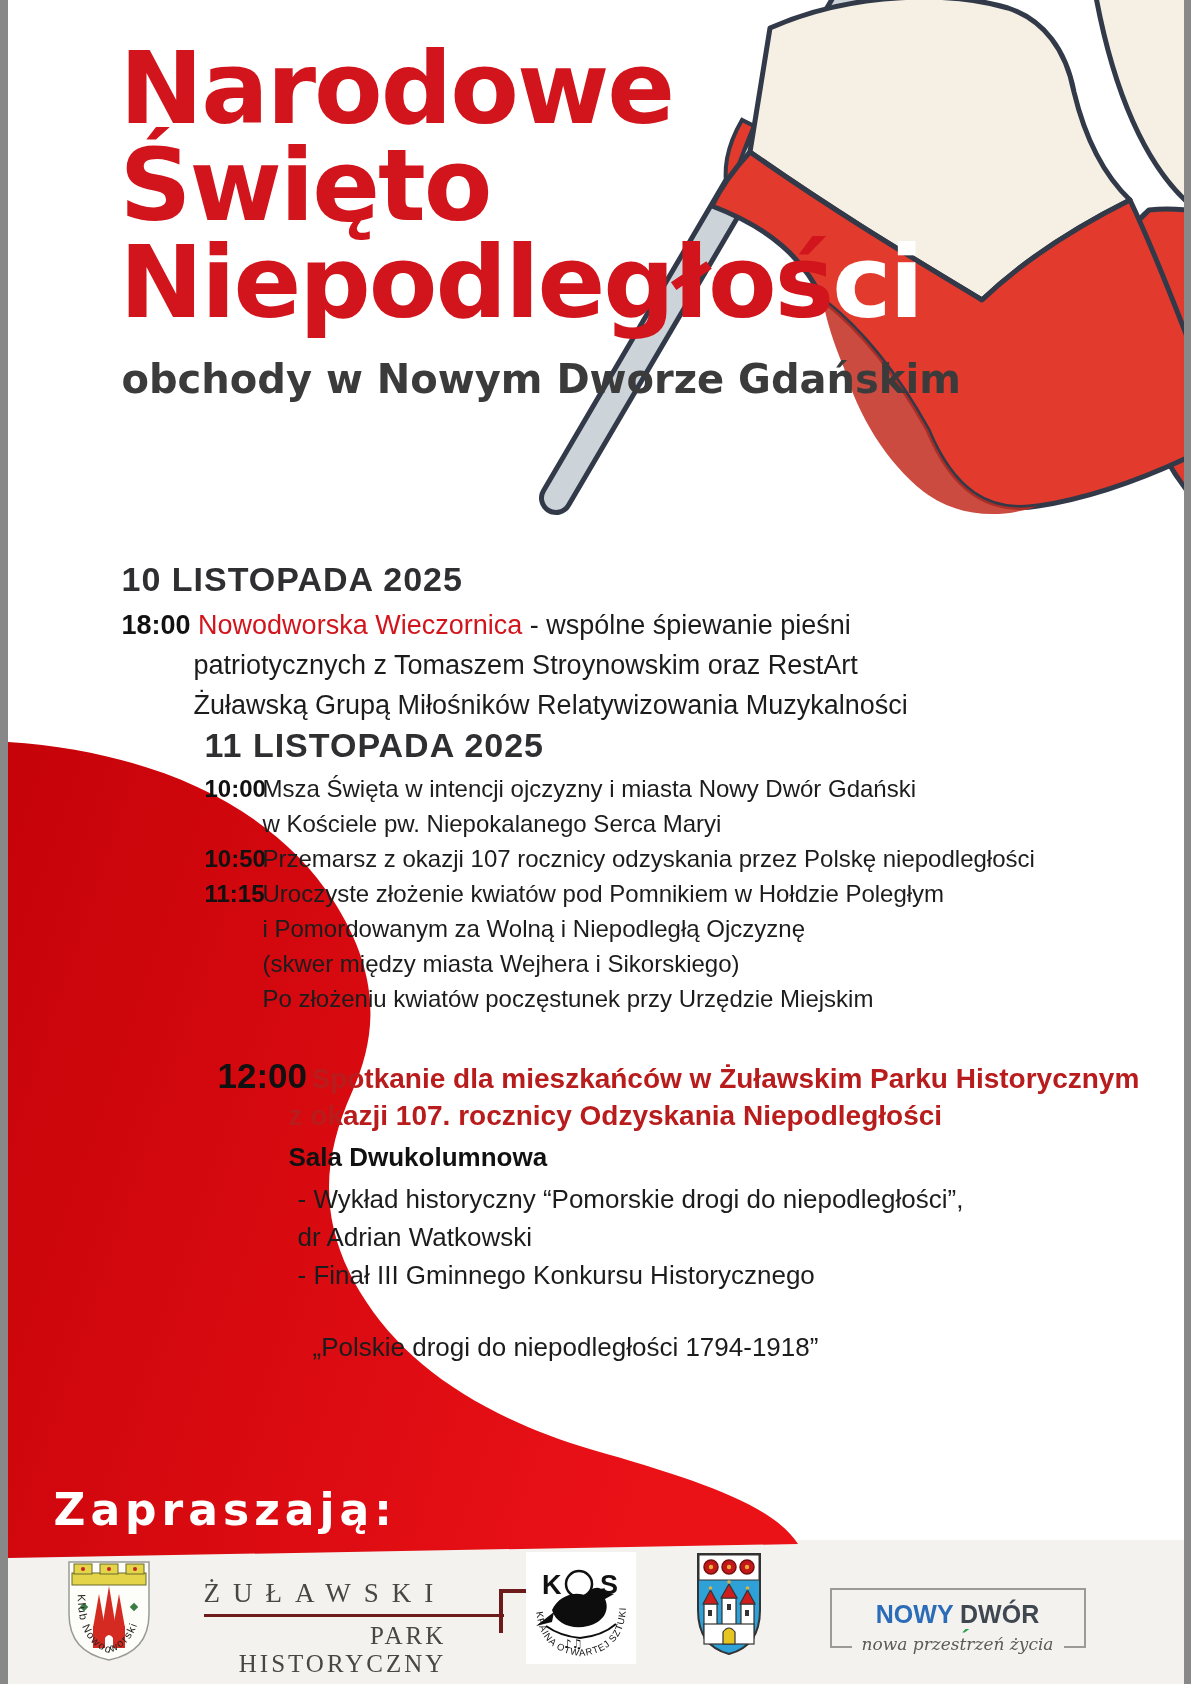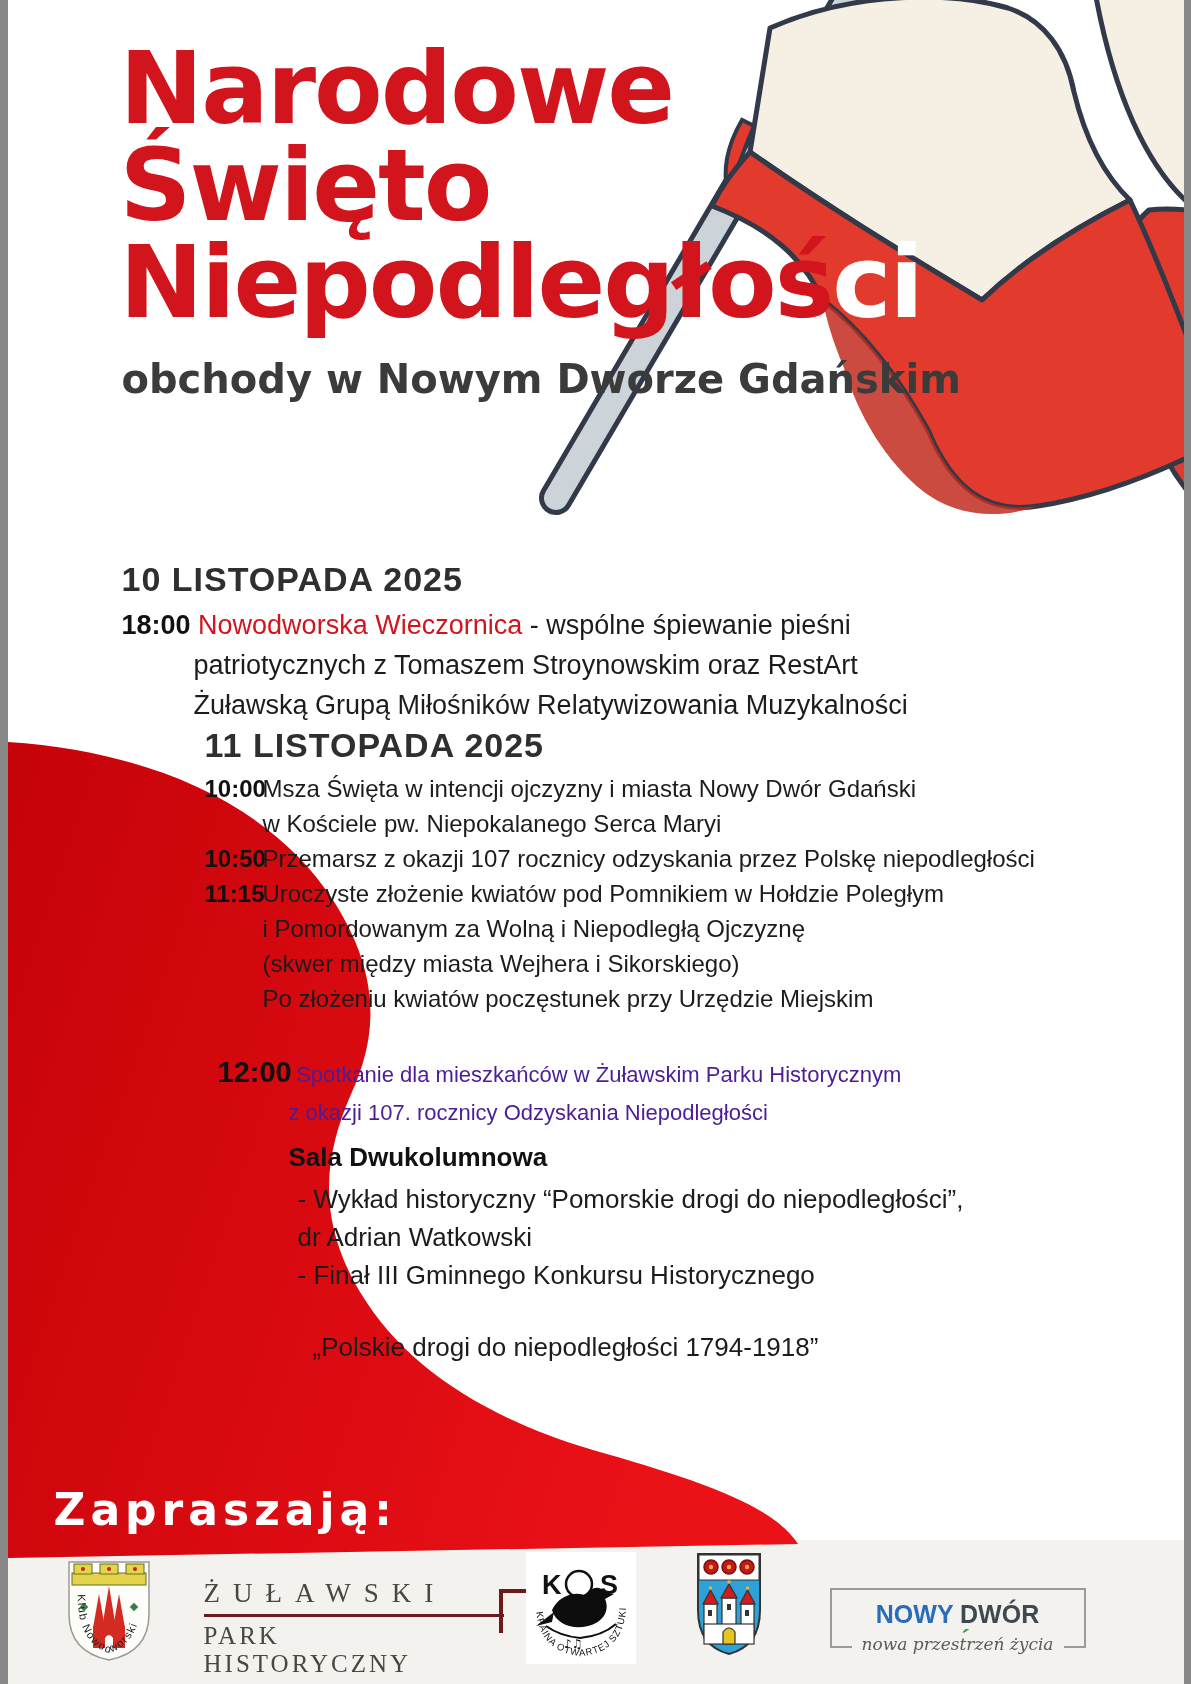--- a/index.html
+++ b/index.html
@@ -21,35 +21,35 @@
     font-size:40px;color:#3b3b3b;}
 
   
   .date-heading{font-weight:bold;font-size:34px;color:#2f2f31;letter-spacing:1px;z-index:6;}
   .ev{z-index:6;font-size:27px;white-space:nowrap;}
   .ev .time{font-weight:bold;color:#111;}
   .ev .red{font-weight:normal;color:#d2151c;}
   .d2{font-size:24px;}
   .d2 .time{display:inline-block;width:58px;font-weight:bold;}
   .meet{z-index:6;white-space:nowrap;}
-  .meet .time{font-weight:bold;font-size:29px;color:#111;}
-  .meet .red{font-weight:normal;font-size:22px;color:#4c1d95;}
+  .meet .time{font-weight:bold;font-size:35px;color:#111;}
+  .meet .red{font-weight:bold;font-size:28px;color:#b91c1c;}
   .meet-venue{font-weight:bold;font-size:26px;color:#111;z-index:6;}
   .meet-item{font-size:26px;z-index:6;white-space:nowrap;}
   #invite{left:46px;top:1484px;z-index:6;color:#ffffff;
     font-family:"DejaVu Sans",sans-serif;font-weight:bold;
     font-size:44px;letter-spacing:5px;}
 
   
   #logo-strip{left:0;top:1540px;width:1191px;height:144px;background:#f4f2ef;z-index:2;}
   #park-logo{left:196px;top:1578px;z-index:4;color:#4a4742;
     font-family:"Liberation Serif",serif;}
   #park-line1{font-size:27px;letter-spacing:13px;}
   #park-rule{position:absolute;left:0;top:36px;width:300px;height:3px;background:#6d1a1a;}
-  #park-line2{position:absolute;left:0;top:44px;font-size:25px;letter-spacing:3px;}
+  #park-line2{position:absolute;left:0;top:44px;font-size:25px;letter-spacing:3px;text-align:right;}
   #city-logo{left:822px;top:1588px;width:252px;height:56px;z-index:4;
     border:2px solid #9a9a98;}
   #city-words{position:absolute;left:0;top:10px;width:100%;text-align:center;
     font-weight:bold;font-size:25px;letter-spacing:0;}
   #city-words .w1{color:#2b6cb8;} #city-words .w2{color:#3f4850;} #city-words .w3{color:#2e9e4f;}
   #city-tagline{position:absolute;left:50%;top:44px;transform:translateX(-50%);
     background:#f4f2ef;padding:0 10px;white-space:nowrap;
     font-family:"DejaVu Serif",serif;font-style:italic;font-size:17px;color:#5a5a58;}
 </style>
 </head>

